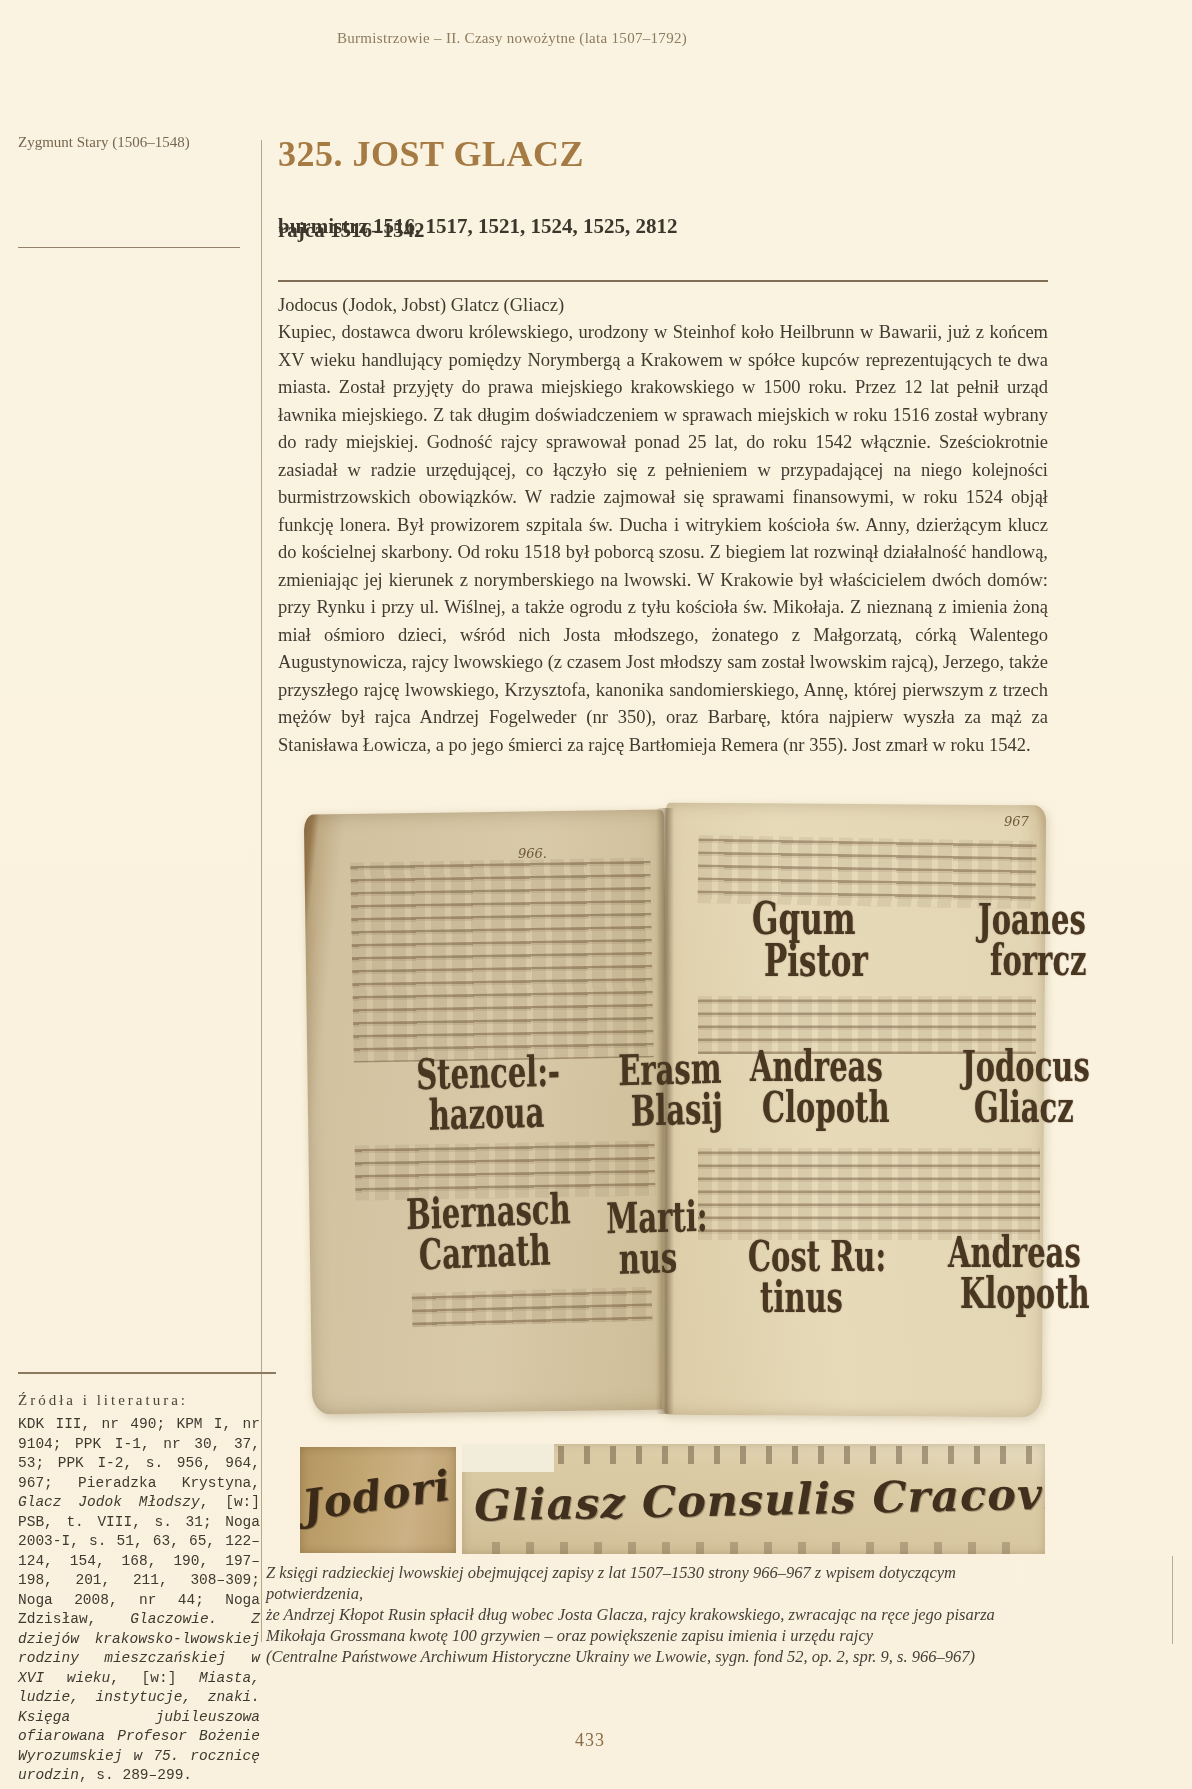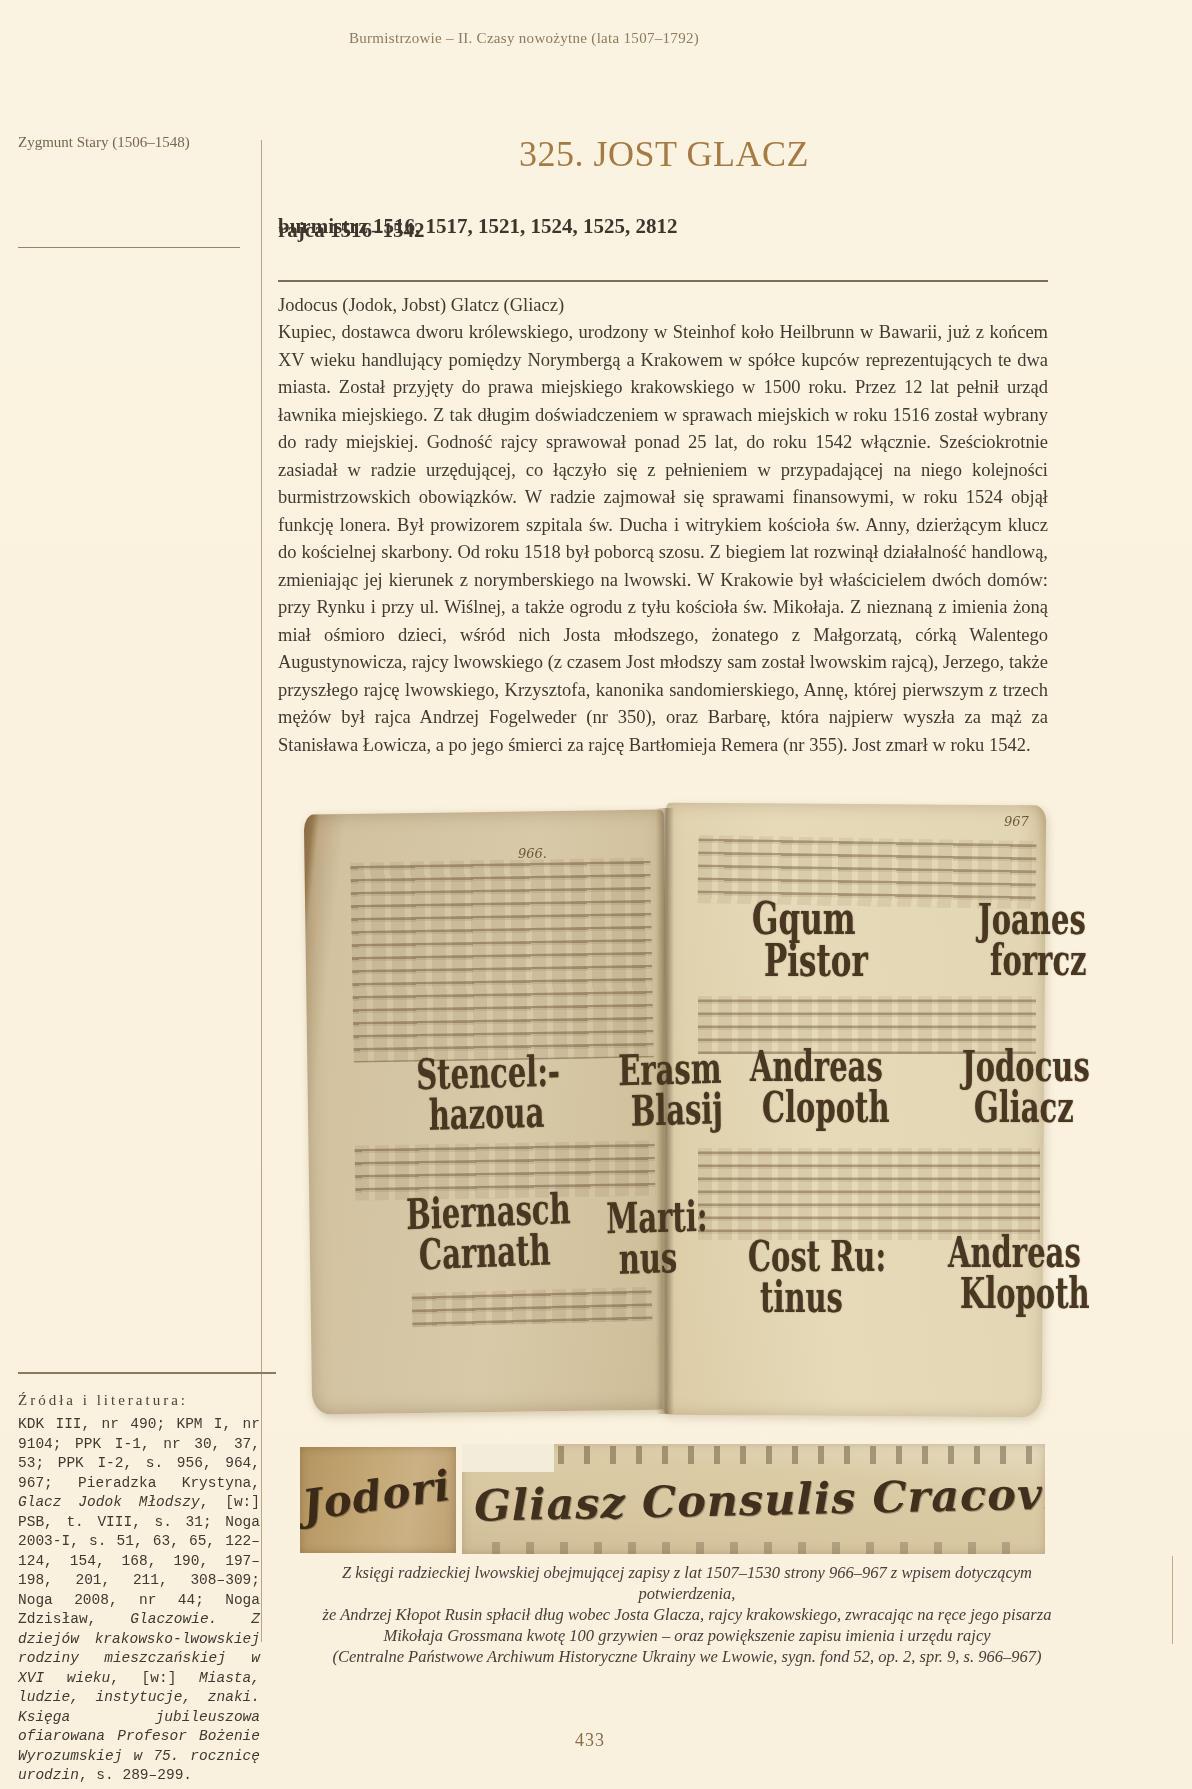--- a/index.html
+++ b/index.html
@@ -7,34 +7,34 @@
     position:relative;
     width:1192px;height:1789px;
     background:linear-gradient(180deg,#faf3e1 0%,#faf2de 60%,#f9f1dd 100%);
     font-family:"Liberation Serif",serif;
     color:#3e382e;
     overflow:hidden;
   }
   
   #running-header{
     position:absolute;left:0;top:30px;width:1024px;
-    text-align:center;font-size:15px;color:#8d7b5d;letter-spacing:.3px;margin-left:12px;
+    text-align:center;font-size:15px;color:#8d7b5d;letter-spacing:.3px;
   }
   #margin-note{
     position:absolute;left:18px;top:134px;width:228px;
     font-size:15px;color:#776750;
   }
   #margin-rule{position:absolute;left:18px;top:247px;width:222px;height:1px;background:#94836a;}
   #column-divider{position:absolute;left:261px;top:140px;width:1px;height:1502px;background:#b6a587;}
   #edge-rule{position:absolute;left:1172px;top:1556px;width:1px;height:88px;background:#bcab8d;}
 
   
   #entry-title{
     position:absolute;left:278px;top:133px;width:772px;
-    font-size:36px;font-weight:normal;color:#a57a43;letter-spacing:.5px;text-align:center;
+    font-size:36px;font-weight:bold;color:#a57a43;letter-spacing:.5px;
   }
   .subtitle{position:absolute;left:278px;width:772px;font-size:21px;font-weight:bold;color:#3c362c;}
   #subtitle-rajca{top:185px;margin-top:33px;}
   #subtitle-burmistrz{top:214px;}
   #title-rule{position:absolute;left:278px;top:280px;width:770px;height:2px;background:#7d6e55;}
 
   
   #entry-lead{
     position:absolute;left:278px;top:292px;width:770px;
     font-size:18.5px;line-height:27.5px;color:#403a31;
@@ -126,22 +126,22 @@
     font-size:43px;color:#40301d;letter-spacing:1px;transform:rotate(-1.2deg);
     text-shadow:1px 1px 0 rgba(64,48,29,.35);
   }
   #strip-right .cutrow-bottom{
     position:absolute;left:30px;bottom:0;right:10px;height:12px;opacity:.5;
     background:repeating-linear-gradient(90deg, rgba(70,50,28,.5) 0 8px, rgba(70,50,28,0) 8px 34px);
   }
 
   
   #figure-caption{
-    position:absolute;left:292px;top:1562px;width:790px;
-    text-align:center;font-style:italic;font-size:16.5px;line-height:21px;color:#45403a;
+    position:absolute;left:266px;top:1562px;width:790px;
+    font-style:italic;font-size:16.5px;line-height:21px;color:#45403a;
   }
 
   
   #sources-rule{position:absolute;left:18px;top:1372px;width:258px;height:2px;background:#8a7a60;}
   #sources-heading{
     position:absolute;left:18px;top:1392px;width:244px;
     font-size:15px;letter-spacing:3px;color:#4a443a;
   }
   #sources-text{
     position:absolute;left:18px;top:1415px;width:242px;

